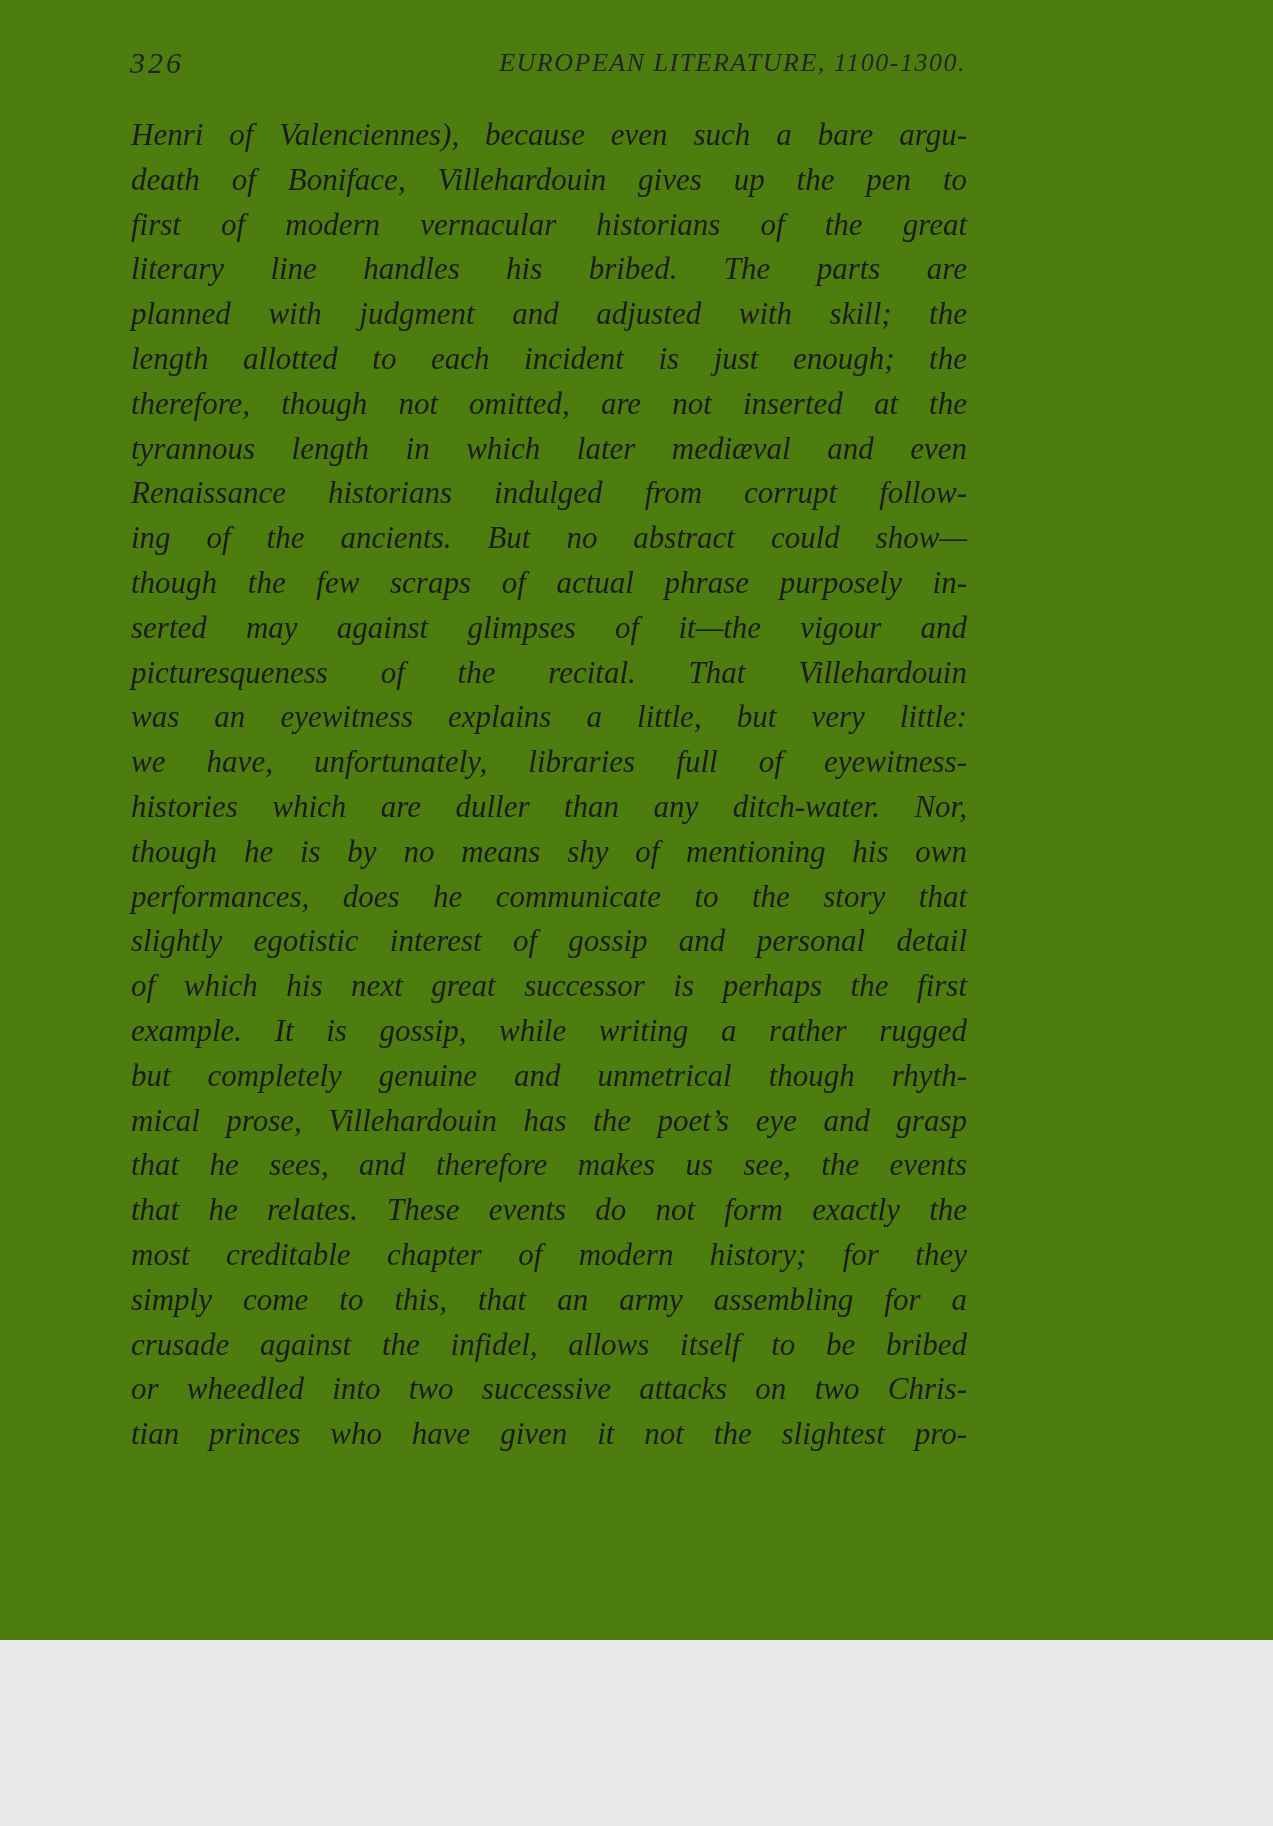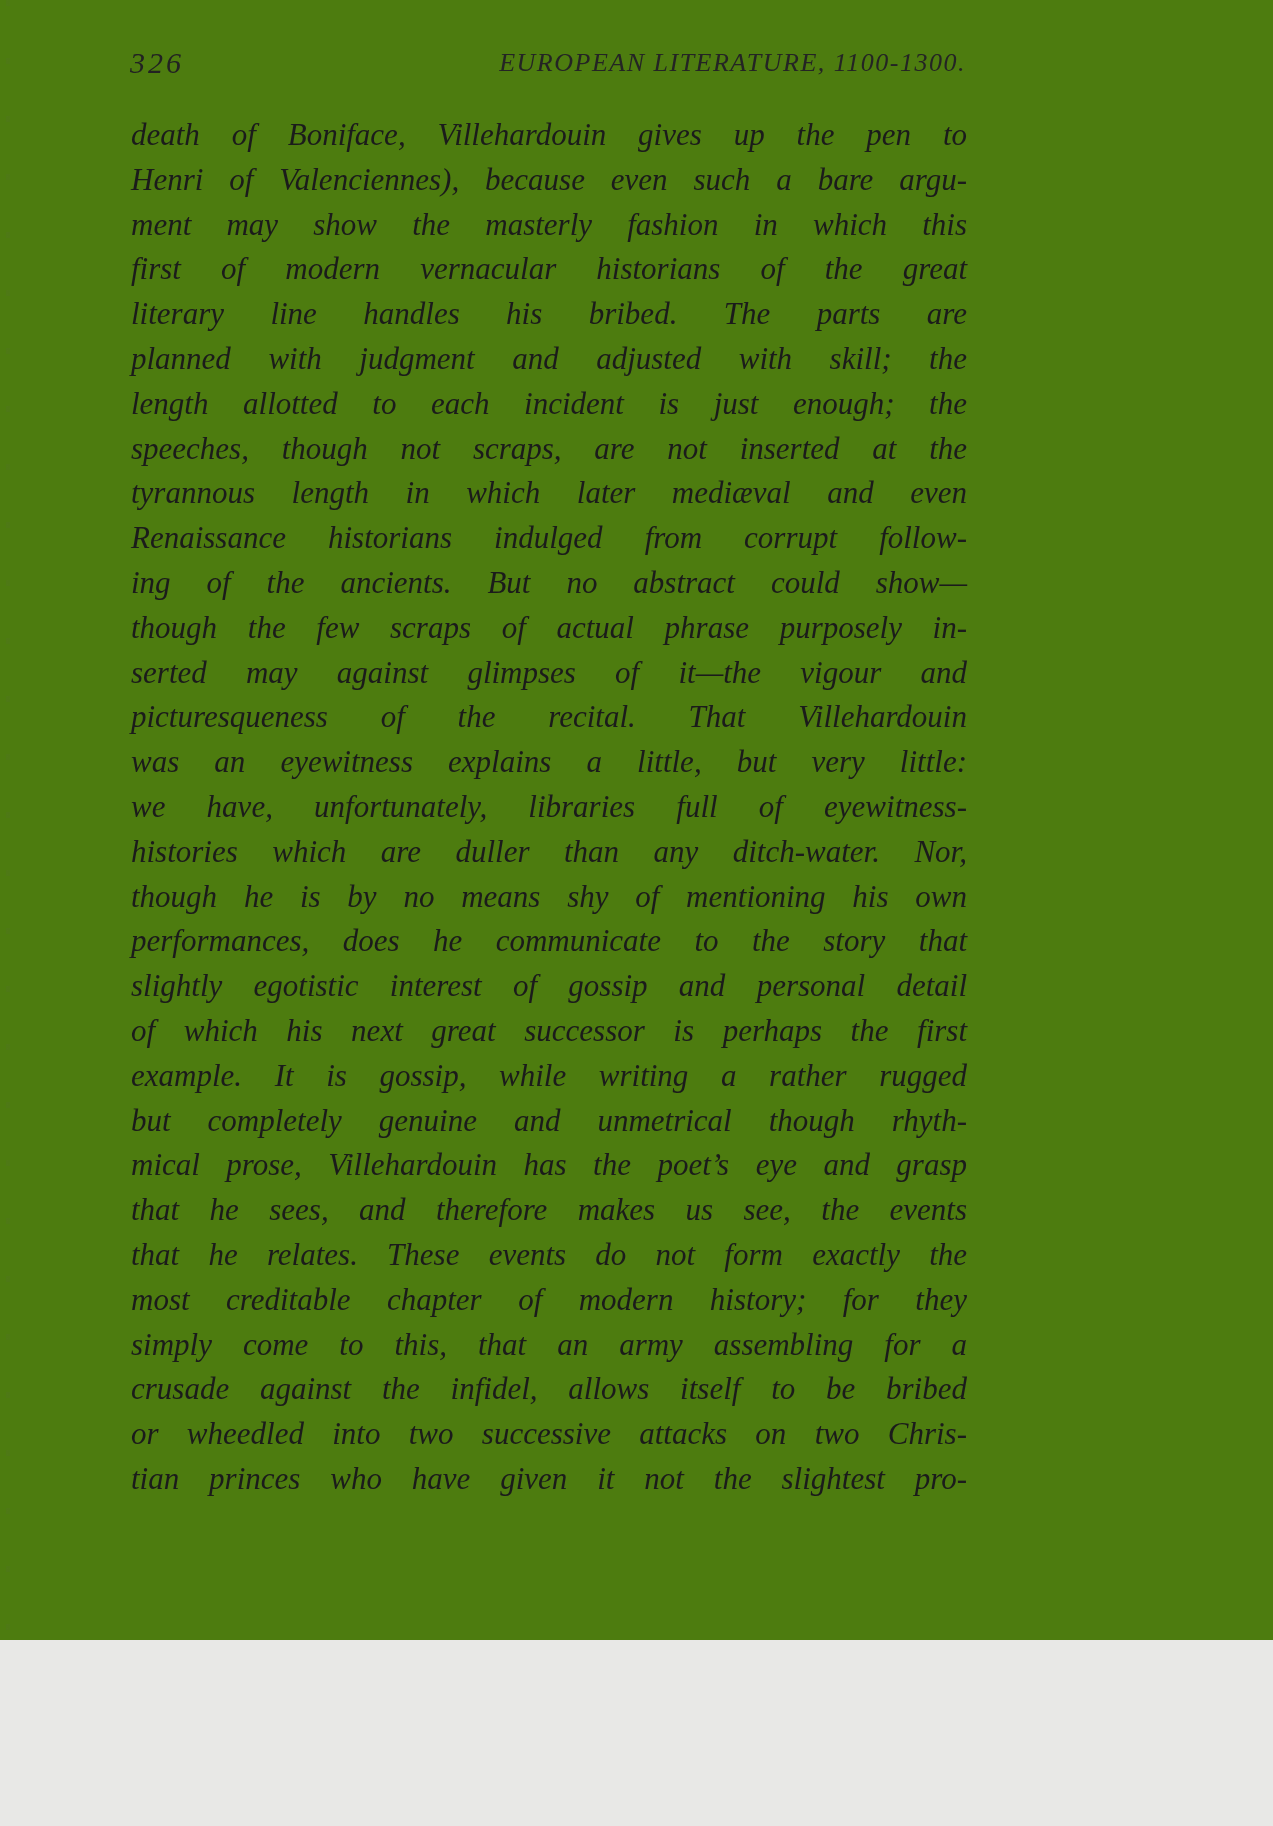--- a/index.html
+++ b/index.html
@@ -82,28 +82,27 @@
 
 <div class="page">
   <div class="scan-edge"></div>
 
   <div class="header">
     <span class="page-number">326</span>
     <span class="running-title">EUROPEAN LITERATURE, 1100-1300.</span>
   </div>
 
   <div class="body-text">
+      <div class="line">Henri of Valenciennes), because even such a bare argu-</div>
       <div class="line">death of Boniface, Villehardouin gives up the pen to</div>
-      <div class="line">Henri of Valenciennes), because even such a bare argu-</div>
-      <div class="line">ment may show the masterly fashion in which this</div>
       <div class="line">first of modern vernacular historians of the great</div>
       <div class="line">literary line handles his bribed. The parts are</div>
       <div class="line">planned with judgment and adjusted with skill; the</div>
       <div class="line">length allotted to each incident is just enough; the</div>
-      <div class="line">speeches, though not scraps, are not inserted at the</div>
+      <div class="line">therefore, though not omitted, are not inserted at the</div>
       <div class="line">tyrannous length in which later mediæval and even</div>
       <div class="line">Renaissance historians indulged from corrupt follow-</div>
       <div class="line">ing of the ancients. But no abstract could show—</div>
       <div class="line">though the few scraps of actual phrase purposely in-</div>
       <div class="line">serted may against glimpses of it—the vigour and</div>
       <div class="line">picturesqueness of the recital. That Villehardouin</div>
       <div class="line">was an eyewitness explains a little, but very little:</div>
       <div class="line">we have, unfortunately, libraries full of eyewitness-</div>
       <div class="line">histories which are duller than any ditch-water. Nor,</div>
       <div class="line">though he is by no means shy of mentioning his own</div>

